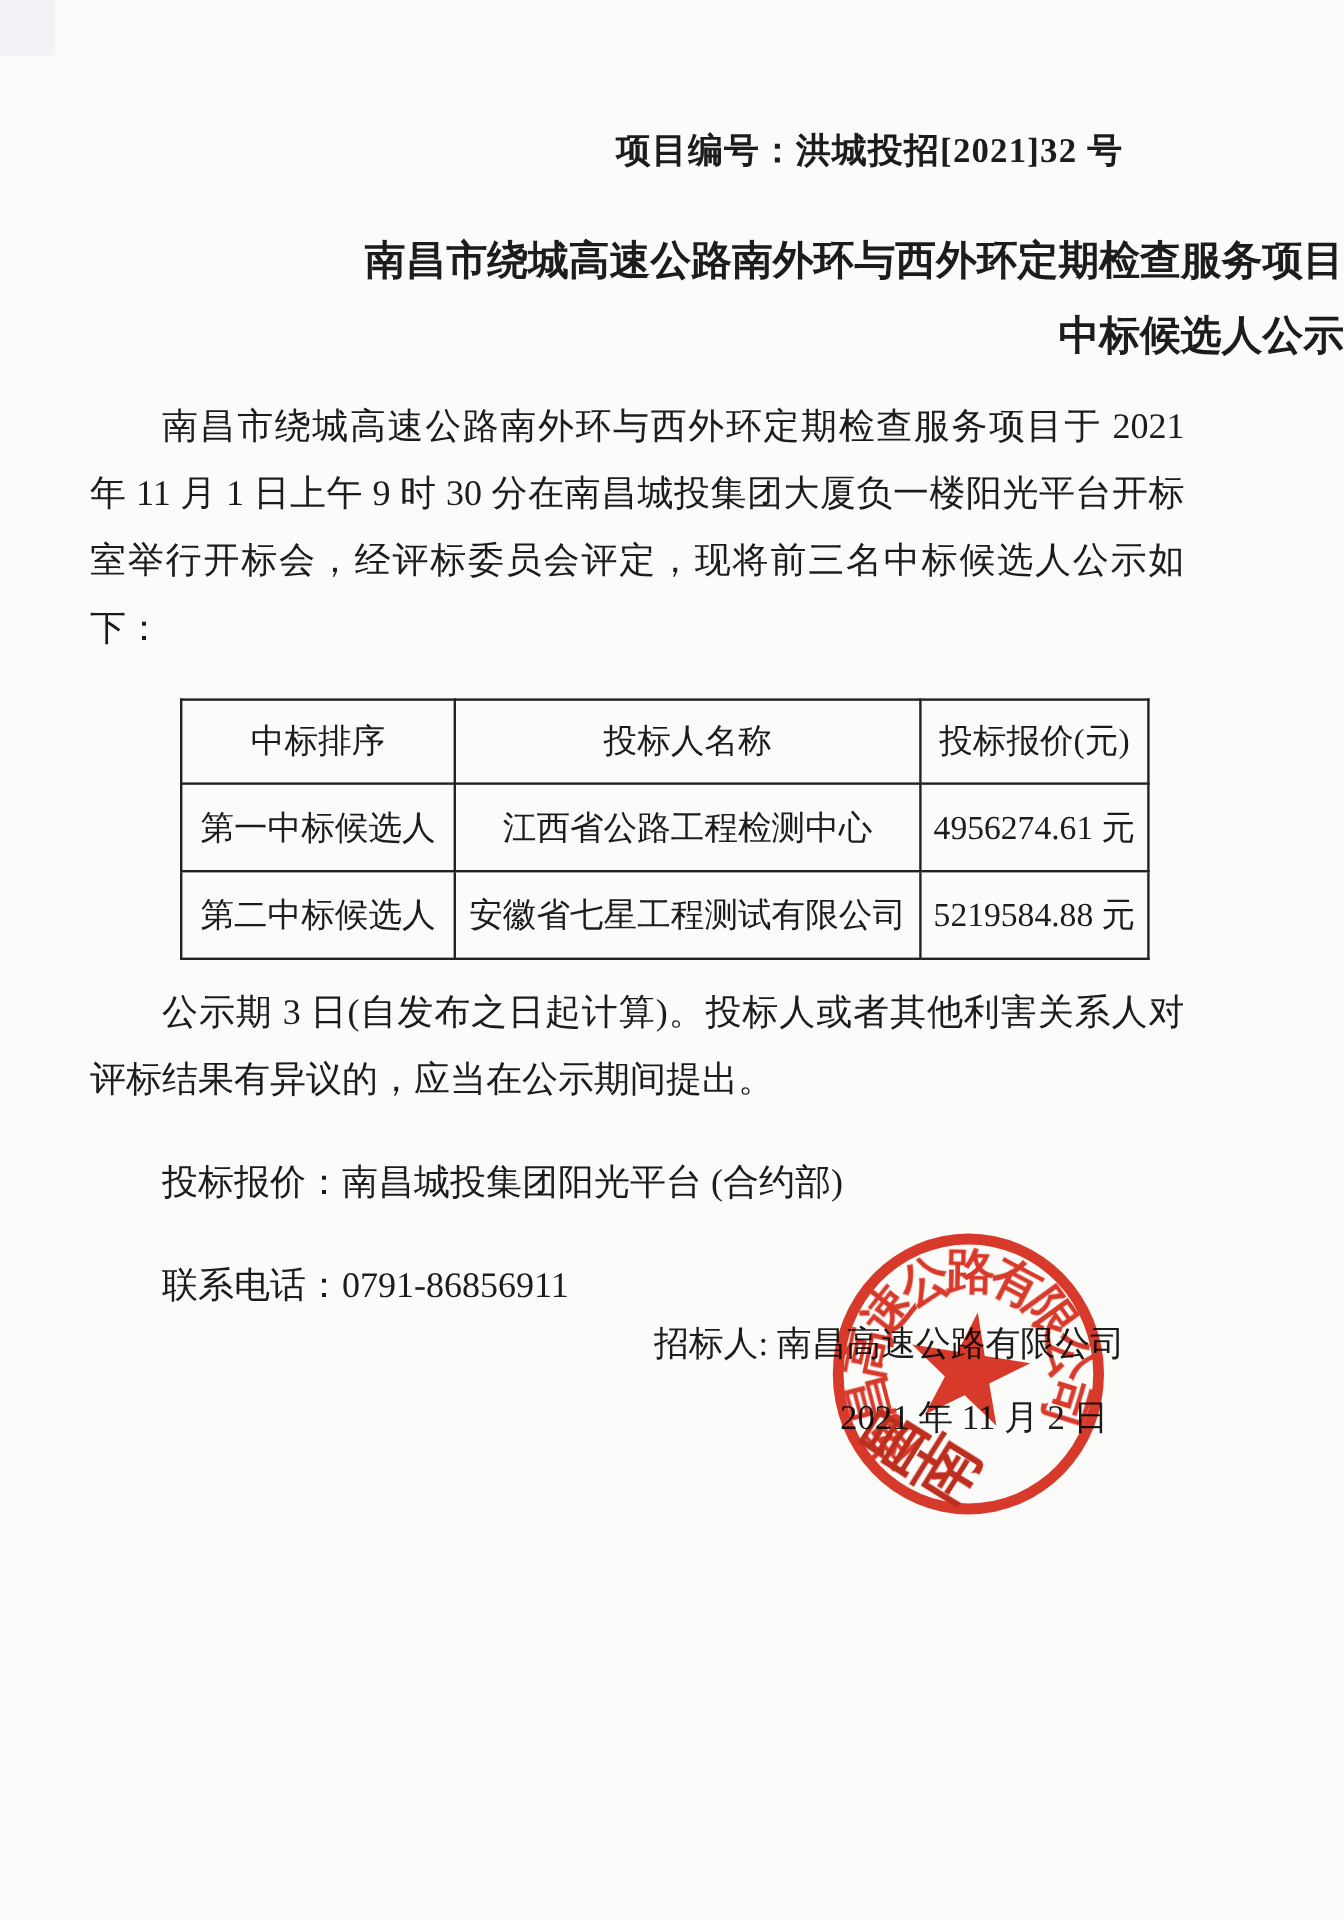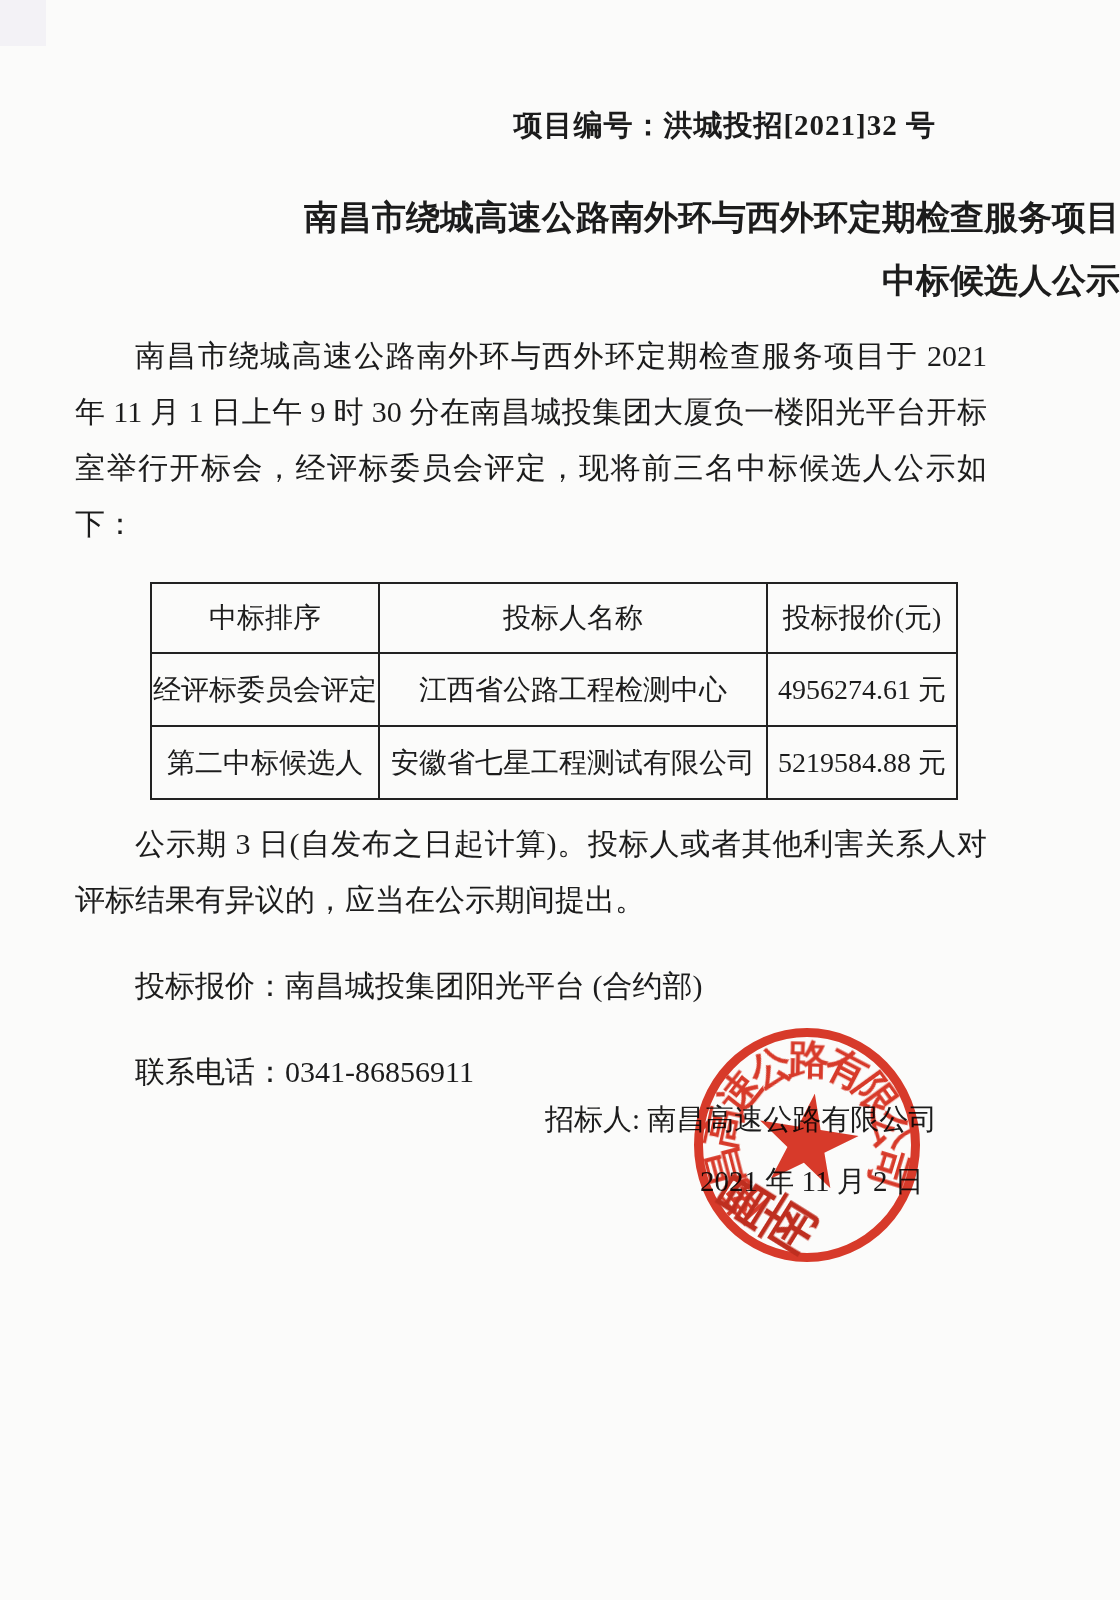--- a/index.html
+++ b/index.html
@@ -140,37 +140,37 @@
     </colgroup>
     <thead>
       <tr>
         <th>中标排序</th>
         <th>投标人名称</th>
         <th>投标报价(元)</th>
       </tr>
     </thead>
     <tbody>
       <tr>
-        <td>经评标委员会评定</td>
+        <td>第一中标候选人</td>
         <td>江西省公路工程检测中心</td>
         <td>4956274.61 元</td>
       </tr>
       <tr>
         <td>第二中标候选人</td>
         <td>安徽省七星工程测试有限公司</td>
         <td>5219584.88 元</td>
       </tr>
     </tbody>
   </table>
 
   <p class="para indent para2">公示期 3 日(自发布之日起计算)。投标人或者其他利害关系人对评标结果有异议的，应当在公示期间提出。</p>
 
   <p class="para indent line-block">投标报价：南昌城投集团阳光平台 (合约部)</p>
 
-  <p class="para indent line-block">联系电话：0341-86856911</p>
+  <p class="para indent line-block">联系电话：0791-86856911</p>
 
   <div class="sign-line bidder-line">招标人: 南昌高速公路有限公司</div>
 
   <div class="sign-line date-line">2021 年 11 月 2 日</div>
 
   <div class="stamp" style="--stamp-color: #d92c1a; --stamp-dark: #bd1e0e;">
     <div class="stamp-ring"></div>
     <div class="stamp-arc">
         <span class="arc-char" style="transform: translate(-50%, -50%) rotate(-131deg) translateY(-85px);">南</span>
         <span class="arc-char" style="transform: translate(-50%, -50%) rotate(-104.556deg) translateY(-85px);">昌</span>

